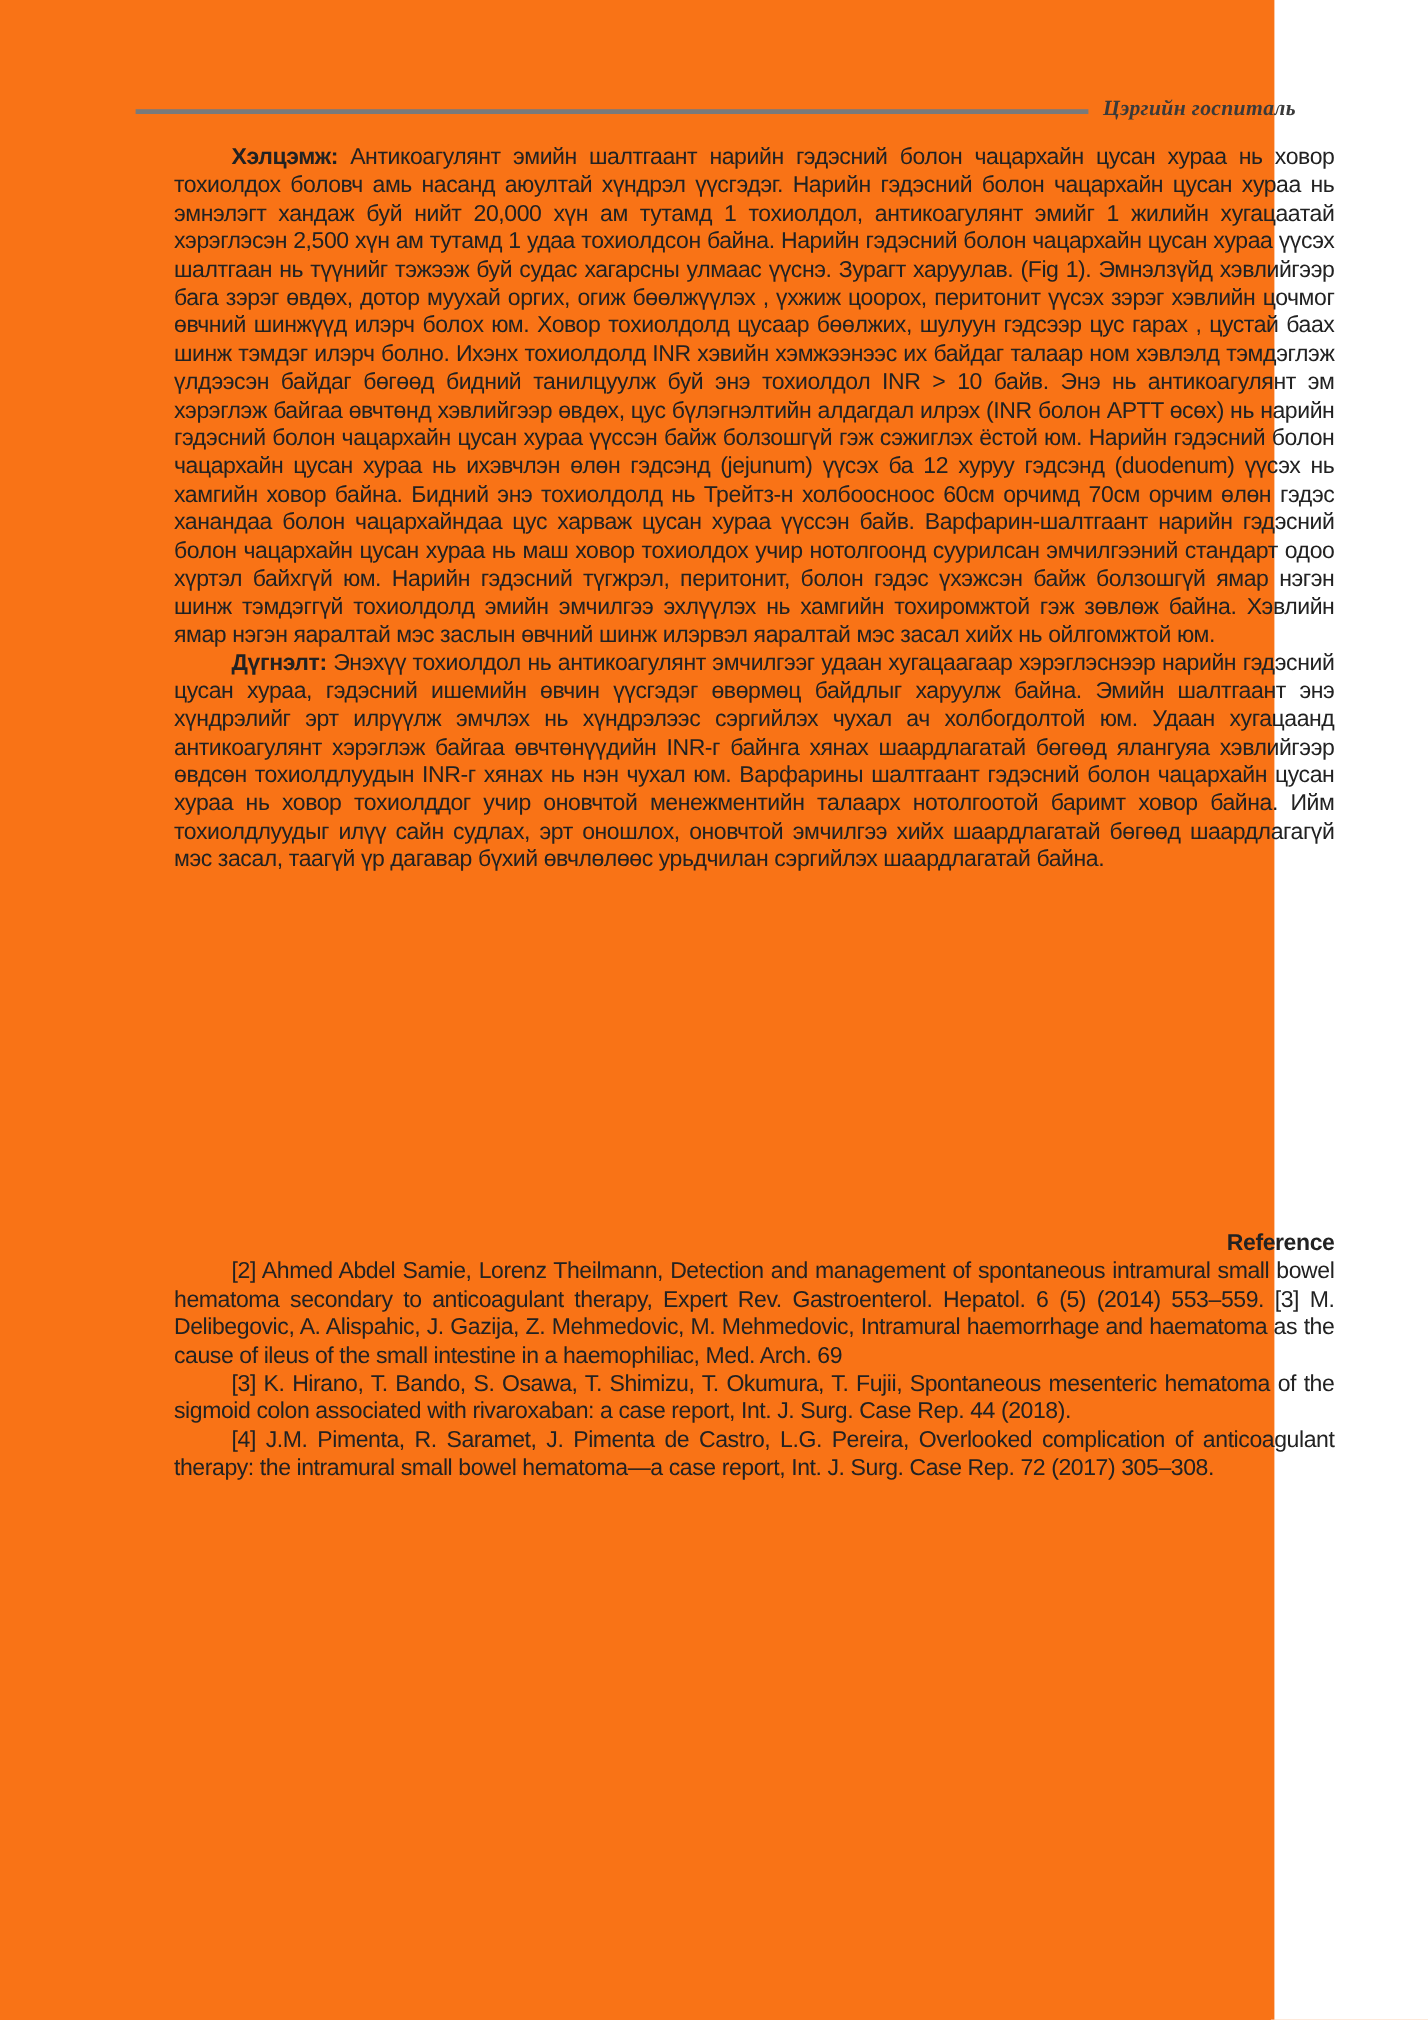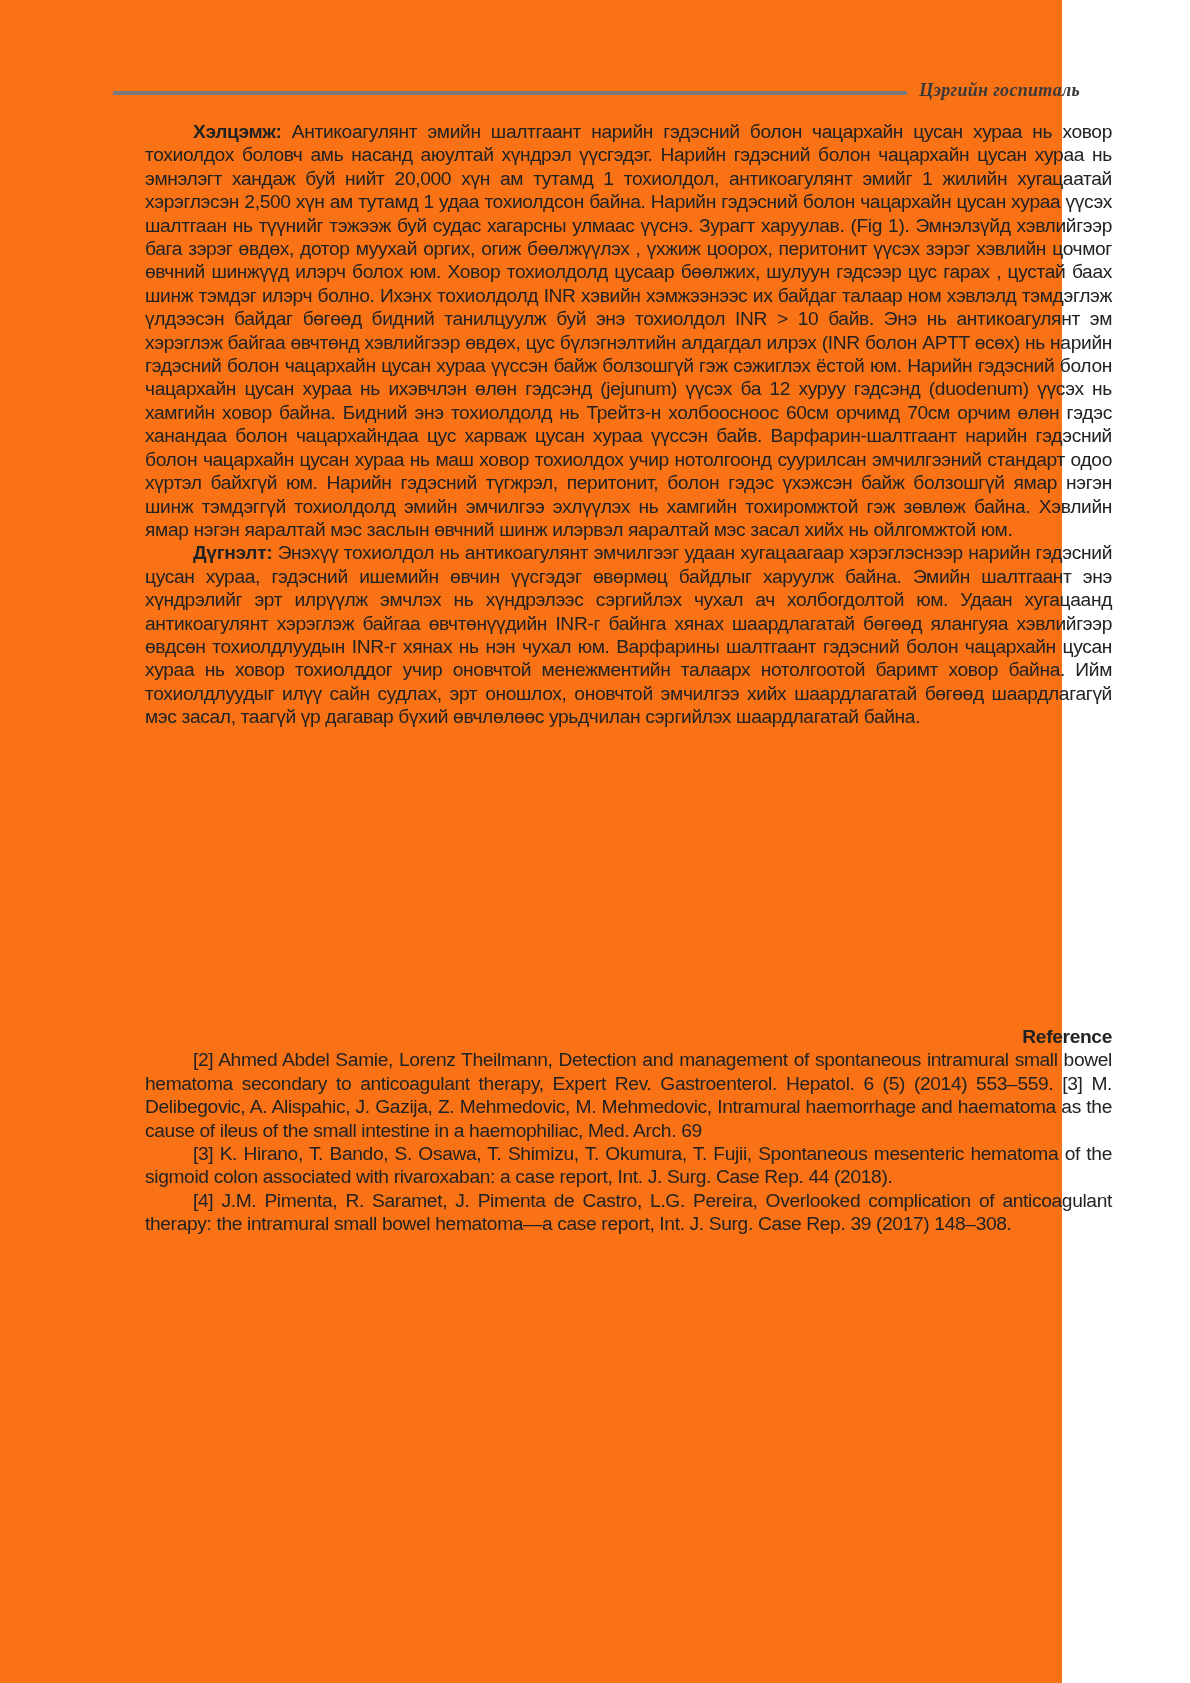--- a/index.html
+++ b/index.html
@@ -49,16 +49,16 @@
 
   <div class="body-text sec1">
     <p class="para"><span class="lead">Хэлцэмж:</span><span> Антикоагулянт эмийн шалтгаант нарийн гэдэсний болон чацархайн цусан хураа нь ховор тохиолдох боловч амь насанд аюултай хүндрэл үүсгэдэг. Нарийн гэдэсний болон чацархайн цусан хураа нь эмнэлэгт хандаж буй нийт 20,000 хүн ам тутамд 1 тохиолдол, антикоагулянт эмийг 1 жилийн хугацаатай хэрэглэсэн 2,500 хүн ам тутамд 1 удаа тохиолдсон байна. Нарийн гэдэсний болон чацархайн цусан хураа үүсэх шалтгаан нь түүнийг тэжээж буй судас хагарсны улмаас үүснэ. Зурагт харуулав. (Fig 1). Эмнэлзүйд хэвлийгээр бага зэрэг өвдөх, дотор муухай оргих, огиж бөөлжүүлэх , үхжиж цоорох, перитонит үүсэх зэрэг хэвлийн цочмог өвчний шинжүүд илэрч болох юм. Ховор тохиолдолд цусаар бөөлжих, шулуун гэдсээр цус гарах , цустай баах шинж тэмдэг илэрч болно. Ихэнх тохиолдолд INR хэвийн хэмжээнээс их байдаг талаар ном хэвлэлд тэмдэглэж үлдээсэн байдаг бөгөөд бидний танилцуулж буй энэ тохиолдол INR &gt; 10 байв.   Энэ нь антикоагулянт эм хэрэглэж байгаа өвчтөнд хэвлийгээр өвдөх, цус бүлэгнэлтийн алдагдал илрэх (INR болон APTT өсөх) нь нарийн гэдэсний болон чацархайн цусан хураа үүссэн байж болзошгүй гэж сэжиглэх ёстой юм. Нарийн гэдэсний болон чацархайн цусан хураа нь ихэвчлэн өлөн гэдсэнд (jejunum) үүсэх ба 12 хуруу гэдсэнд (duodenum) үүсэх нь хамгийн ховор байна. Бидний энэ тохиолдолд нь Трейтз-н холбооснoос 60см орчимд 70см орчим өлөн гэдэс ханандаа болон чацархайндаа цус харваж цусан хураа үүссэн байв. Варфарин-шалтгаант нарийн гэдэсний болон чацархайн цусан хураа нь маш ховор тохиолдох учир нотолгоонд суурилсан эмчилгээний стандарт одоо хүртэл байхгүй юм. Нарийн гэдэсний түгжрэл, перитонит, болон гэдэс үхэжсэн байж болзошгүй ямар нэгэн шинж тэмдэггүй тохиолдолд эмийн эмчилгээ эхлүүлэх нь хамгийн тохиромжтой гэж зөвлөж байна. Хэвлийн ямар нэгэн яаралтай мэс заслын өвчний шинж илэрвэл яаралтай мэс засал хийх нь ойлгомжтой юм.</span></p>
     <p class="para"><span class="lead">Дүгнэлт:</span><span> Энэхүү тохиолдол нь антикоагулянт эмчилгээг удаан хугацаагаар хэрэглэснээр нарийн гэдэсний цусан хураа, гэдэсний ишемийн өвчин үүсгэдэг өвөрмөц байдлыг харуулж байна. Эмийн шалтгаант энэ хүндрэлийг эрт илрүүлж эмчлэх нь хүндрэлээс сэргийлэх чухал ач холбогдолтой юм. Удаан хугацаанд антикоагулянт хэрэглэж байгаа өвчтөнүүдийн INR-г байнга хянах шаардлагатай бөгөөд ялангуяа хэвлийгээр өвдсөн тохиолдлуудын INR-г хянах нь нэн чухал юм. Варфарины шалтгаант гэдэсний болон чацархайн цусан хураа нь ховор тохиолддог учир оновчтой менежментийн талаарх нотолгоотой баримт ховор байна. Ийм тохиолдлуудыг илүү сайн судлах, эрт оношлох, оновчтой эмчилгээ хийх шаардлагатай бөгөөд шаардлагагүй мэс засал, таагүй үр дагавар бүхий өвчлөлөөс урьдчилан сэргийлэх шаардлагатай байна.</span></p>
   </div>
 
   <div class="body-text refs">
     <p class="ref-title">Reference</p>
     <p class="para">[2] Ahmed Abdel Samie, Lorenz Theilmann, Detection and management of spontaneous intramural small bowel hematoma secondary to anticoagulant therapy, Expert Rev. Gastroenterol. Hepatol. 6 (5) (2014) 553–559. [3] M. Delibegovic, A. Alispahic, J. Gazija, Z. Mehmedovic, M. Mehmedovic, Intramural haemorrhage and haematoma as the cause of ileus of the small intestine in a haemophiliac, Med. Arch. 69</p>
     <p class="para">[3] K. Hirano, T. Bando, S. Osawa, T. Shimizu, T. Okumura, T. Fujii, Spontaneous mesenteric hematoma of the sigmoid colon associated with rivaroxaban: a case report, Int. J. Surg. Case Rep. 44 (2018).</p>
-    <p class="para">[4] J.M. Pimenta, R. Saramet, J. Pimenta de Castro, L.G. Pereira, Overlooked complication of anticoagulant therapy: the intramural small bowel hematoma—a case report, Int. J. Surg. Case Rep. 39 (2017) 148–308.</p>
+    <p class="para">[4] J.M. Pimenta, R. Saramet, J. Pimenta de Castro, L.G. Pereira, Overlooked complication of anticoagulant therapy: the intramural small bowel hematoma—a case report, Int. J. Surg. Case Rep. 72 (2017) 305–308.</p>
   </div>
 
 </div>
 
 </body></html>

